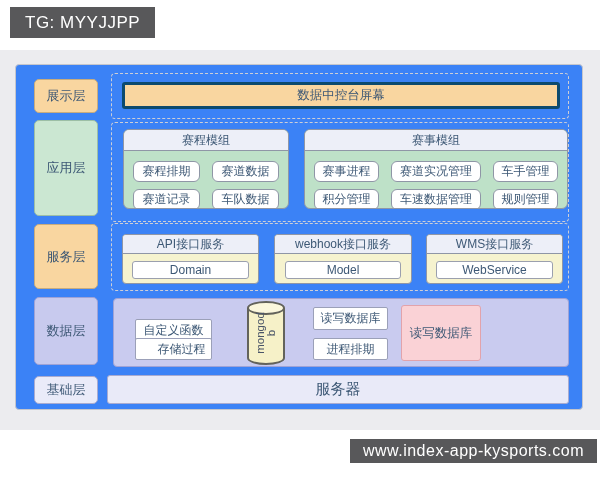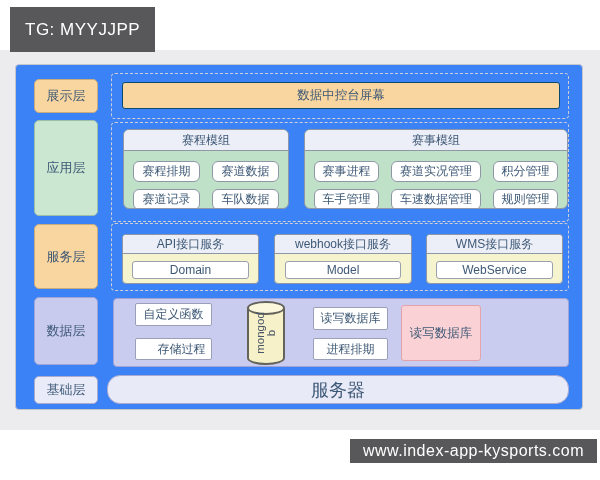--- a/index.html
+++ b/index.html
@@ -8,21 +8,21 @@
     position:relative; width:600px; height:480px; overflow:hidden;
     background:#ffffff;
     font-family:"Liberation Sans","DejaVu Sans",sans-serif;
     color:#3D5875;
   }
   .band { position:absolute; left:0; top:50px; width:600px; height:380px; background:#ECECEF; }
   .badge {
     position:absolute; background:#58585A; color:#fff; letter-spacing:.5px;
     display:flex; align-items:center; white-space:nowrap;
   }
-  .badge.top { left:10px; top:7px; height:45px; padding:0 15px; font-size:17px; }
+  .badge.top { left:10px; top:7px; height:31px; padding:0 15px; font-size:17px; }
   .badge.bottom { right:3px; top:439px; height:14px; padding:12px 13px; font-size:16px; }
 
   .frame {
     position:absolute; left:15px; top:64px; width:568px; height:346px;
     background:#3b82f6; border:1px solid #C5C6CC; border-radius:4px;
   }
 
   .layer-label {
     position:absolute; left:18px; width:64px;
     display:flex; align-items:center; justify-content:center;
@@ -34,21 +34,21 @@
   .lab-data         { top:232px; height:68px; background:#C8CAEE; border:1px solid #9FA3D6; }
   .lab-infra        { top:311px; height:28px; background:#EAEBF9; border:1px solid #A9ABD0; }
 
   .dashed-row { position:absolute; left:95px; width:458px; border:1.5px dashed #CDCED6; border-radius:4px; }
   .row1 { top:8px;   height:46px; }
   .row2 { top:57px;  height:100px; }
   .row3 { top:158px; height:68px; }
 
   .screen-bar {
     position:absolute; left:10px; right:8px; top:8px; height:27px;
-    background:#F9D6A0; border:1px solid #0c4a6e; border-radius:3px;
+    background:#F9D6A0; border:3px solid #0c4a6e; border-radius:3px;
     display:flex; align-items:center; justify-content:center; font-size:12.5px;
   }
 
   .module {
     position:absolute; top:6px; height:80px;
     background:#BEE1C8; border:1px solid #8F96A6; border-radius:6px; overflow:hidden;
   }
   .module.m1 { left:11px;  width:166px; }
   .module.m2 { left:192px; width:264px; }
   .module-header {
@@ -81,21 +81,21 @@
   }
 
   .data-panel {
     position:absolute; left:97px; top:233px; width:456px; height:69px;
     background:#C9CBEF; border:1px solid #9FA3D6; border-radius:4px;
   }
   .data-chip {
     position:absolute; background:#fff; border:1px solid #9BA0B8; border-radius:2px;
     display:flex; align-items:center; justify-content:center; font-size:12px; white-space:nowrap;
   }
-  .dc-a1 { left:21px;  top:4px;  width:77px; height:23px; }
+  .dc-a1 { left:21px;  top:20px;  width:77px; height:23px; }
   .dc-a2 { left:21px;  top:39px; width:77px; height:22px;padding-left:16px; }
   .dc-b1 { left:199px; top:8px;  width:75px; height:23px; }
   .dc-b2 { left:199px; top:39px; width:75px; height:22px; }
   .queue-box {
     position:absolute; left:287px; top:6px; width:80px; height:56px;
     background:#FAD2D6; border:1px solid #E2A3AB; border-radius:3px;
     display:flex; align-items:center; justify-content:center; font-size:12.5px;
   }
 
   .cylinder { position:absolute; left:133px; top:2px; width:38px; height:64px; }
@@ -108,22 +108,22 @@
   .cyl-label {
     position:absolute; inset:0; z-index:3;
     display:flex; align-items:center; justify-content:center;
     transform:rotate(-90deg);
     font-size:11.5px; line-height:11px; color:#4A5568; text-align:center;
   }
   .cyl-label span { display:block; }
 
   .server-bar {
     position:absolute; left:91px; top:310px; width:462px; height:29px;
-    background:#E9EAF8; border:1px solid #A9ABD0; border-radius:13px;
-    display:flex; align-items:center; justify-content:center; font-size:18px;
+    background:#E9EAF8; border:1px solid #A9ABD0; border-radius:3px;
+    display:flex; align-items:center; justify-content:center; font-size:15px;
   }
 </style>
 </head>
 <body>
 
 <div class="band"></div>
 
 <div class="badge top">TG: MYYJJPP</div>
 
 <div class="frame">
@@ -146,22 +146,22 @@
         <div class="chip">赛道数据</div>
         <div class="chip">赛道记录</div>
         <div class="chip">车队数据</div>
       </div>
     </div>
     <div class="module m2">
       <div class="module-header">赛事模组</div>
       <div class="module-items">
         <div class="chip">赛事进程</div>
         <div class="chip">赛道实况管理</div>
+        <div class="chip">车手管理</div>
         <div class="chip">积分管理</div>
-        <div class="chip">车手管理</div>
         <div class="chip">车速数据管理</div>
         <div class="chip">规则管理</div>
       </div>
     </div>
   </div>
 
   <div class="dashed-row row3">
     <div class="service-box svc1">
       <div class="service-header">API接口服务</div>
       <div class="service-body">

